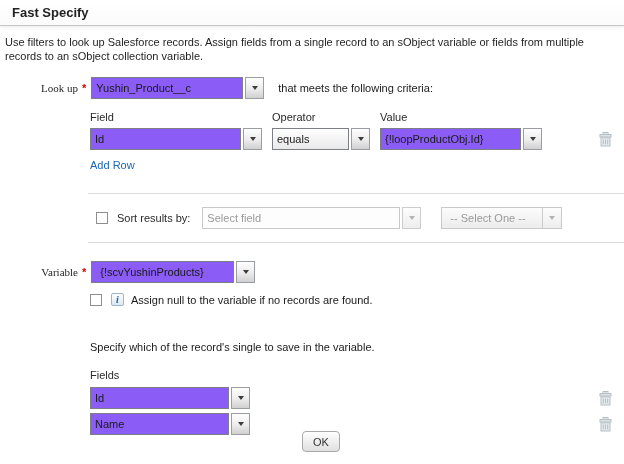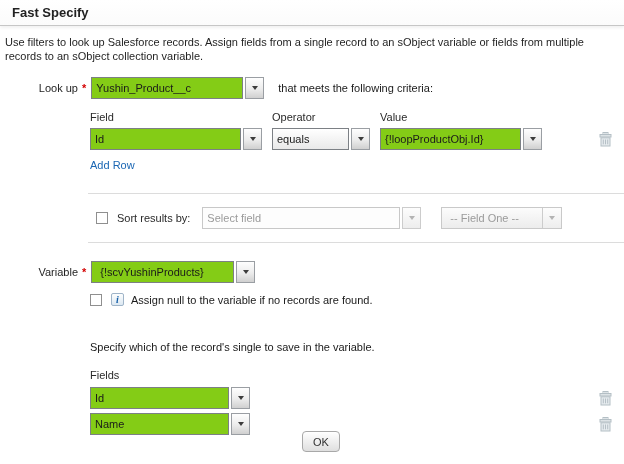--- a/index.html
+++ b/index.html
@@ -12,34 +12,34 @@
             background: linear-gradient(#ffffff, #fbfbfb);
             border-bottom: 1px solid #c6c6c6; box-shadow: 0 2px 3px rgba(0,0,0,0.06); }
   .header h1 { font-size: 13px; font-weight: bold; color: #222; }
 
   .desc { margin: 9px 5px 0 5px; line-height: 14px; color: #1f1f1f; }
 
   
   .combo { display: inline-flex; align-items: stretch; gap: 2px; }
   .combo input, .combo .sel-text {
       height: 22px; border: 1px solid #7c8085; padding: 0 4px;
-      font-family: "Liberation Sans", sans-serif; font-size: 11px; color: #1a1a1a; background: #84cc16; }
+      font-family: "Liberation Sans", sans-serif; font-size: 11px; color: #1a1a1a; background: #8b5cf6; }
   .combo input.grad { background: linear-gradient(#ffffff, #e9e9e9); }
   .arrow-btn { width: 19px; height: 22px; border: 1px solid #9a9ea3; flex: 0 0 19px;
       background: linear-gradient(#fefefe 0%, #ececec 55%, #d0d0d0 100%);
       display: inline-flex; align-items: center; justify-content: center; cursor: pointer; }
   .tri { width: 0; height: 0; border-left: 3px solid transparent;
          border-right: 3px solid transparent; border-top: 4px solid #3c3c3c; }
   .disabled input { border-color: #c8c8c8; color: #9a9a9a; background: #fdfdfd; }
   .disabled .arrow-btn { border-color: #cccccc; background: linear-gradient(#fdfdfd, #ededed); }
   .disabled .tri { border-top-color: #b3b3b3; }
   input::placeholder { color: #9a9a9a; opacity: 1; }
 
   .req { color: #d40000; margin: 0 5px 0 4px; font-weight: bold; }
-  .lblbox { display: inline-block; width: 78px; text-align: right; color: #1f1f1f; }
+  .lblbox { display: inline-block; width: 78px; text-align: right; color: #1f1f1f; font-family: Liberation Serif, serif; }
 
   .lookup-row { margin: 14px 0 0 0; display: flex; align-items: center; }
   .crit-text { margin-left: 14px; }
 
   .criteria { margin-left: 90px; }
   .col-headers { margin-top: 12px; display: flex; }
   .colh { display: inline-block; color: #2a2a2a; }
   .colh-field { width: 182px; } .colh-operator { width: 108px; }
 
   .filter-row, .field-row { display: flex; align-items: center; width: calc(624px - 90px); }
@@ -149,21 +149,21 @@
   <div class="sortbox">
     <span class="checkbox"></span>
     <span class="sort-label">Sort results by:</span>
     <span class="combo sort-combo disabled">
       <input type="text" disabled="" placeholder="Select field" style="">
       <span class="arrow-btn">
           <span class="tri"></span>
         </span>
     </span>
     <span class="selectone disabled">
-      <span class="txt">-- Field One --</span>
+      <span class="txt">-- Select One --</span>
       <span class="arrow-btn">
           <span class="tri"></span>
         </span>
     </span>
   </div>
 
   <div class="variable-row">
     <span class="lblbox">Variable</span>
     <span class="req">*</span>
     <span class="combo combo-variable">

